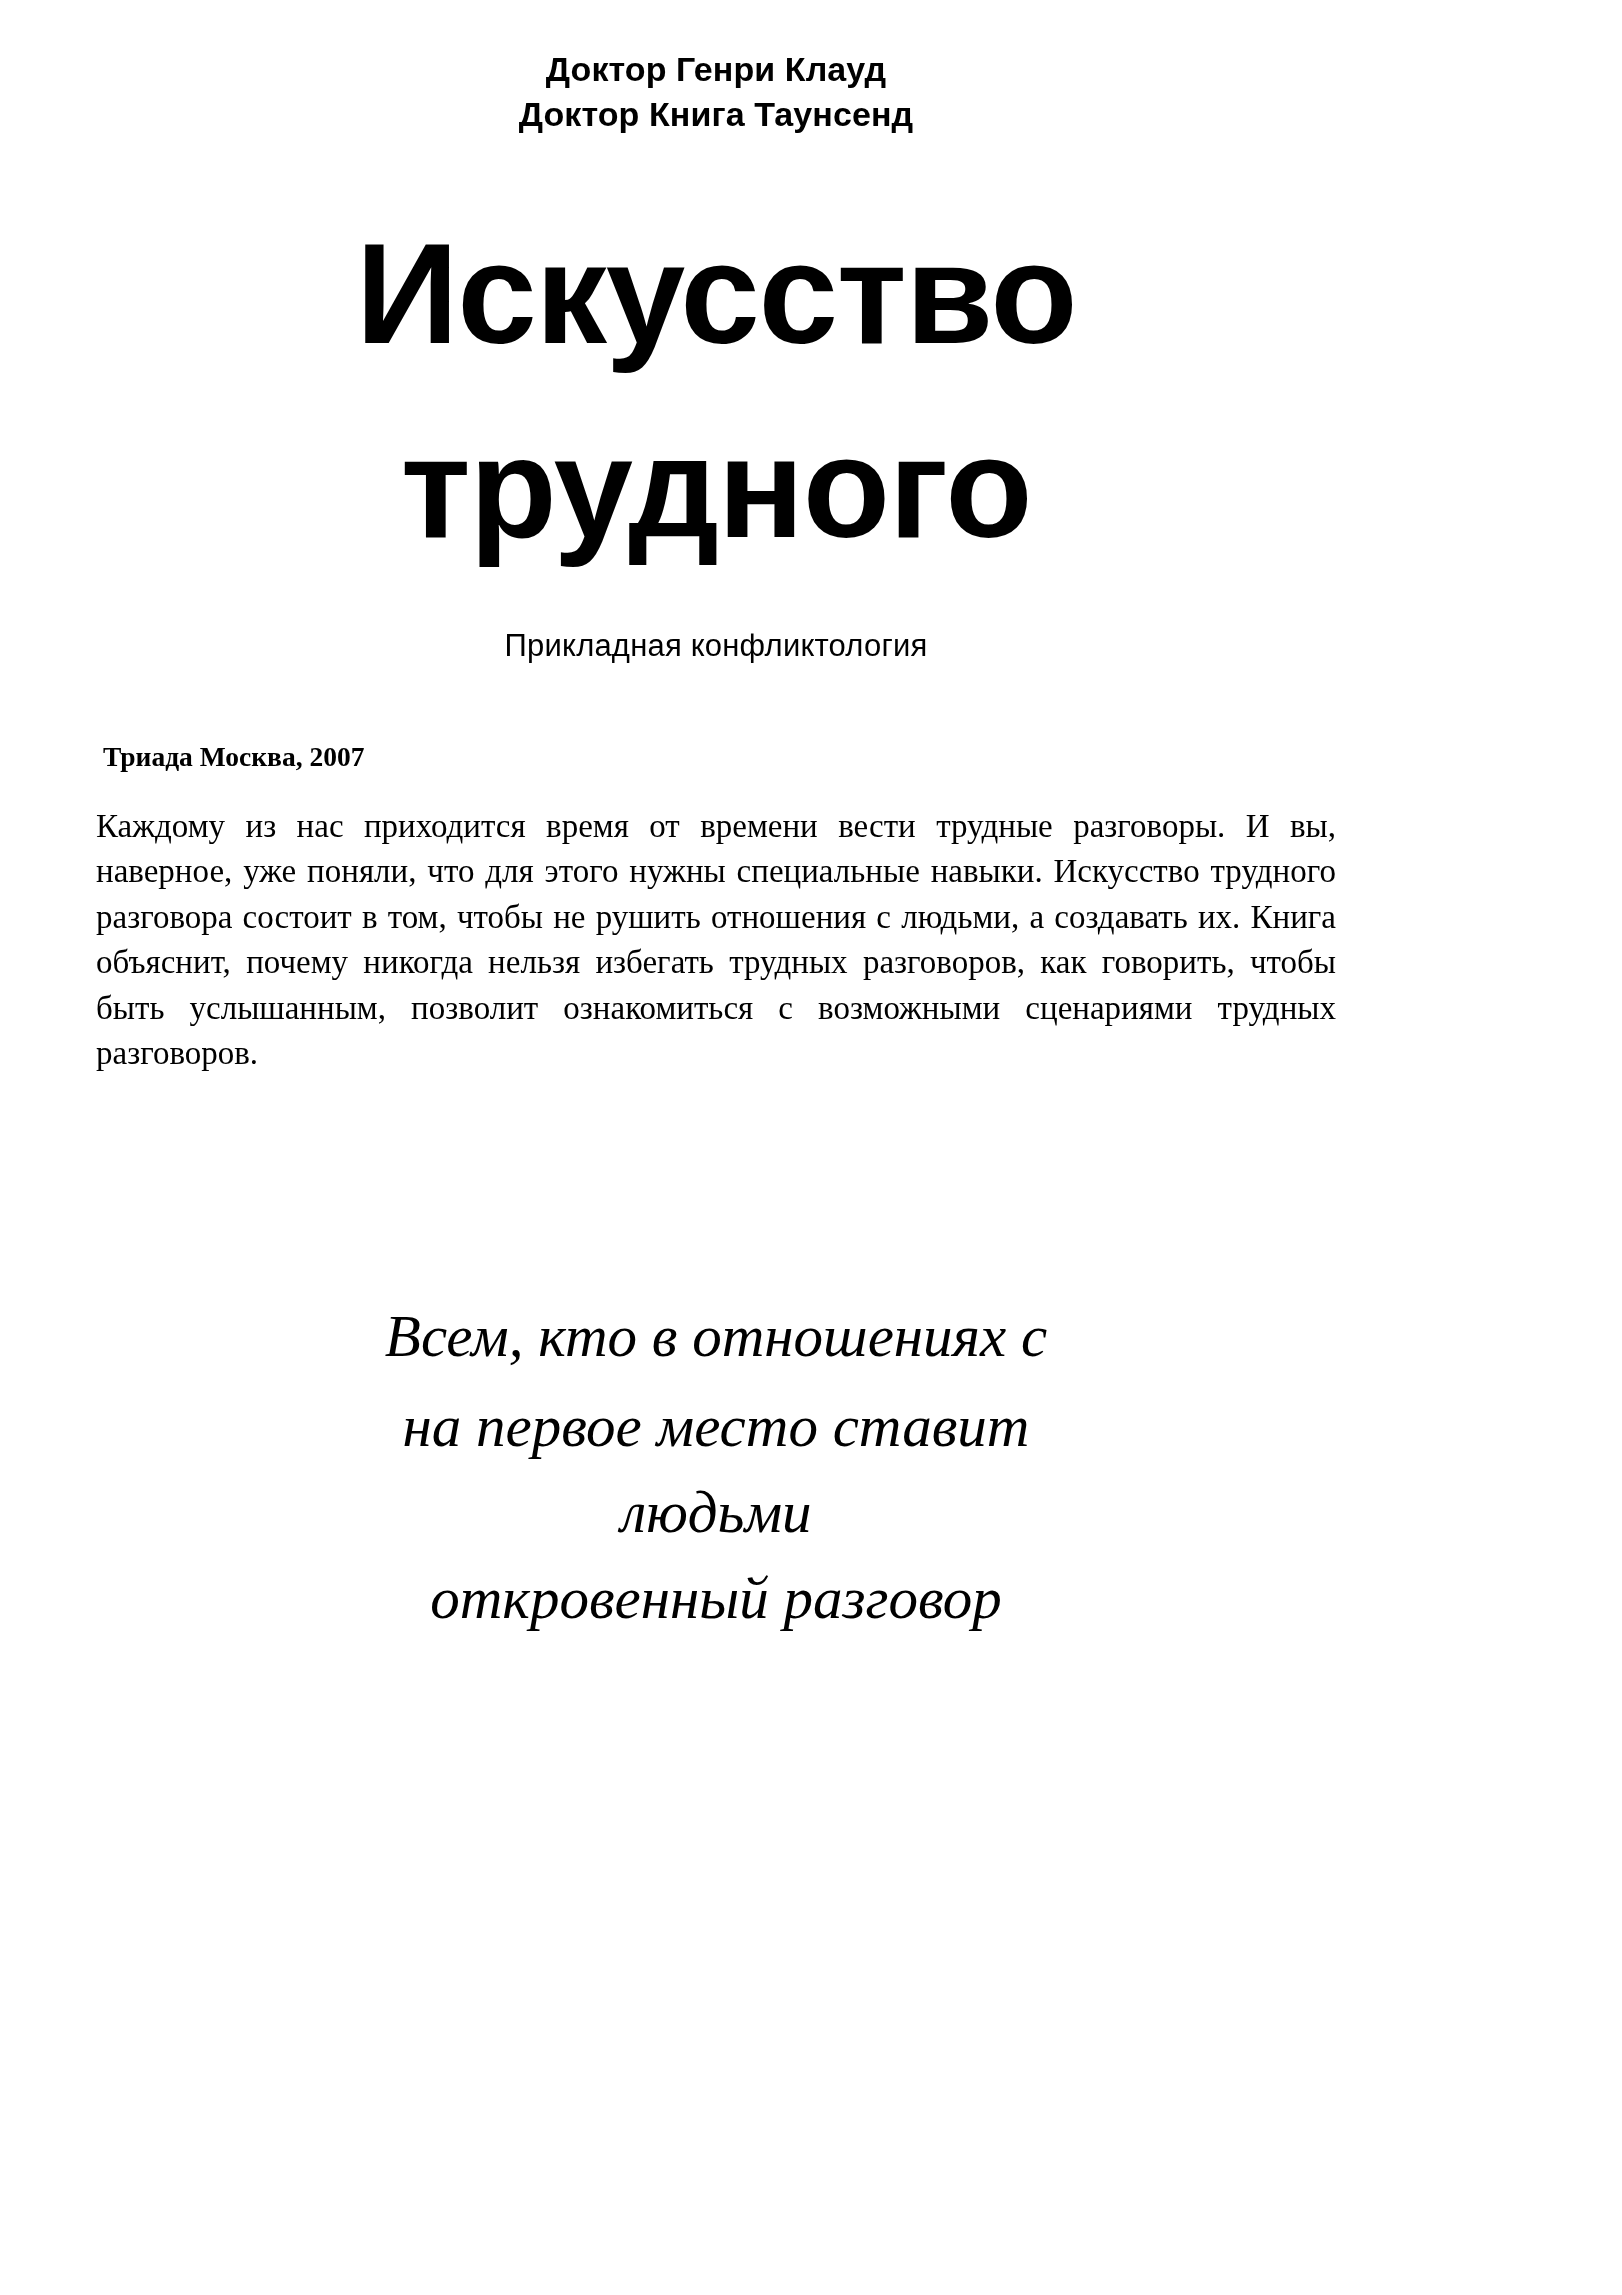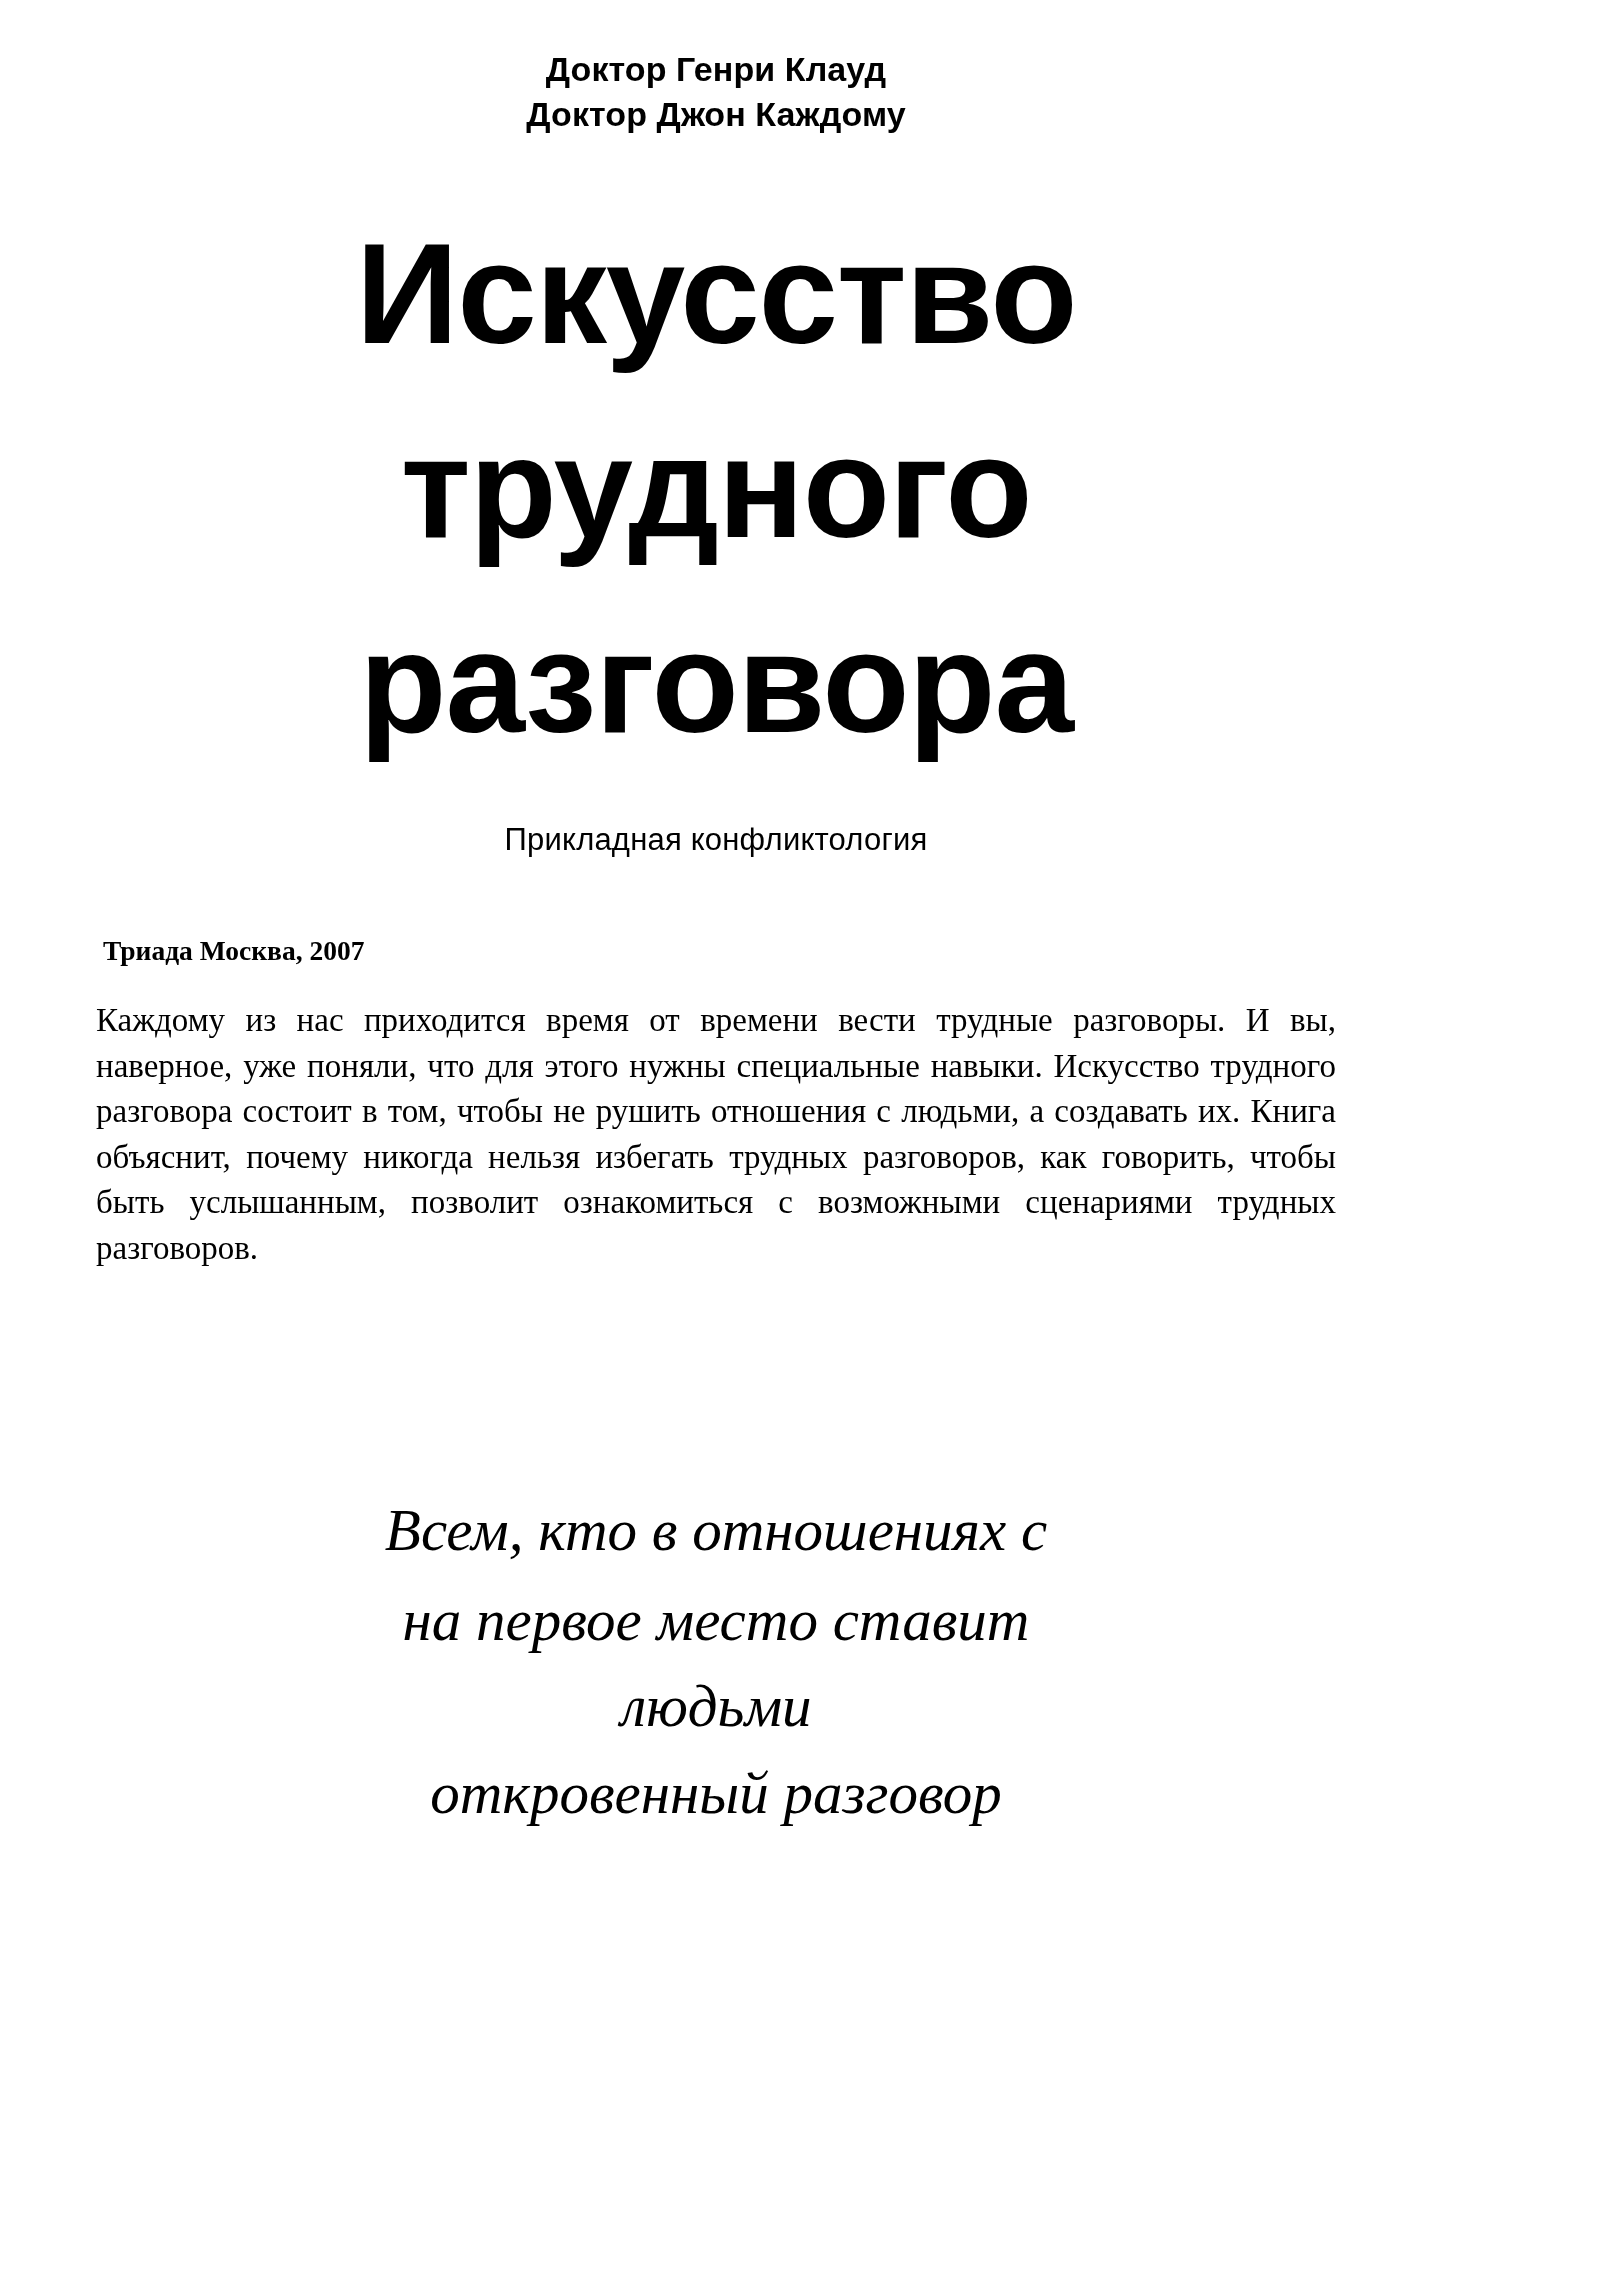--- a/index.html
+++ b/index.html
@@ -93,27 +93,26 @@
     margin-bottom: 3.9px;
   }
 </style>
 </head>
 <body>
 
 <div class="page">
 
   <div class="authors">
     <span class="line">Доктор Генри Клауд</span>
-    <span class="line">Доктор Джон Каждому</span>
+    <span class="line">Доктор Книга Таунсенд</span>
   </div>
 
   <h1 class="book-title">
     <span class="tline">Искусство</span>
     <span class="tline">трудного</span>
-    <span class="tline">разговора</span>
   </h1>
 
   <div class="subtitle">Прикладная конфликтология</div>
 
   <div class="imprint">Триада Москва, 2007</div>
 
   <p class="annotation">Каждому из нас приходится время от времени вести трудные разговоры. И вы, наверное, уже поняли, что для этого нужны специальные навыки. Искусство трудного разговора состоит в том, чтобы не рушить отношения с людьми, а создавать их. Книга объяснит, почему никогда нельзя избегать трудных разговоров, как говорить, чтобы быть услышанным, позволит ознакомиться с возможными сценариями трудных разговоров.</p>
 
   <div class="dedication">
     <span class="dline group-top">Всем, кто в отношениях с</span>

